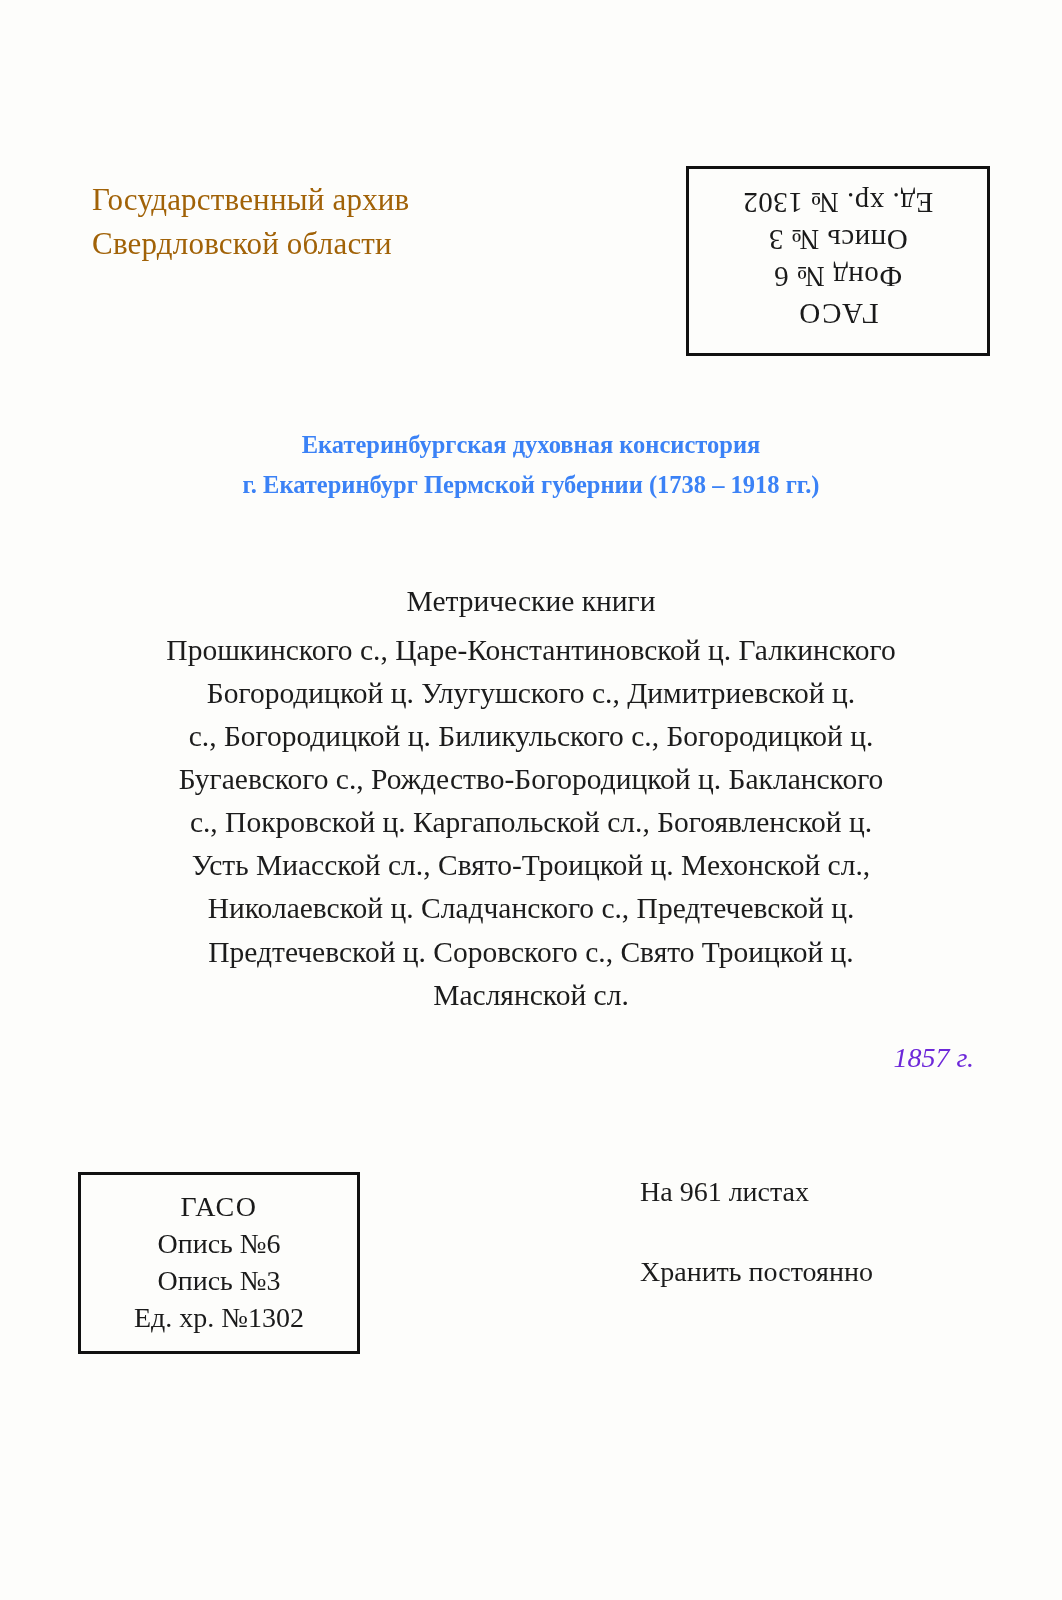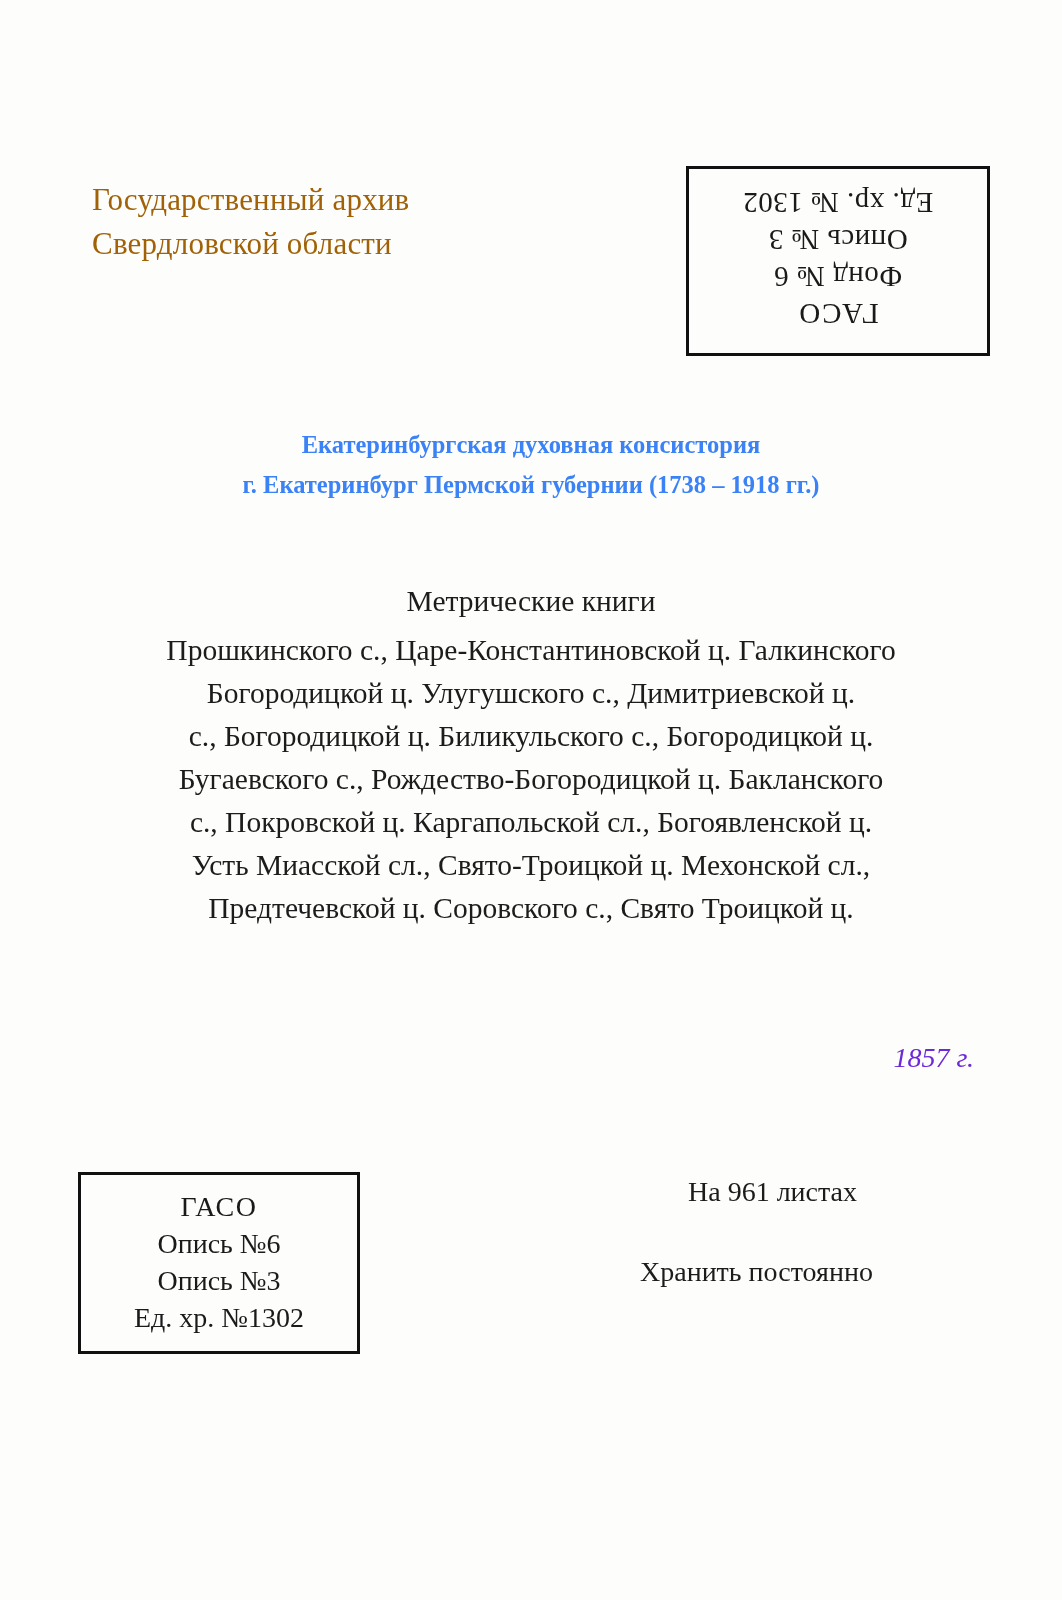--- a/index.html
+++ b/index.html
@@ -131,21 +131,21 @@
 
   
   .notes {
     position: absolute;
     left: 640px;
     top: 1178px;
     font-size: 28px;
     line-height: 1.0;
     color: #1c1c1c;
   }
-  .notes .sheets { margin-bottom: 52px; white-space: nowrap; margin-left: 48px; }
+  .notes .sheets { margin-bottom: 52px; white-space: nowrap; }
   .notes .keep { white-space: nowrap; }
 </style>
 </head>
 <body>
 
 <div class="page">
 
   <div class="archive-name">
     <div>Государственный архив</div>
     <div>Свердловской области</div>
@@ -164,21 +164,23 @@
   </div>
 
   <div class="body-block">
     <div class="title-line">Метрические книги</div>
     <div class="desc-line">Прошкинского с., Царе-Константиновской ц. Галкинского</div>
     <div class="desc-line">Богородицкой ц. Улугушского с., Димитриевской ц.</div>
     <div class="desc-line">с., Богородицкой ц. Биликульского с., Богородицкой ц.</div>
     <div class="desc-line">Бугаевского с., Рождество-Богородицкой ц. Бакланского</div>
     <div class="desc-line">с., Покровской ц. Каргапольской сл., Богоявленской ц.</div>
     <div class="desc-line">Усть  Миасской сл., Свято-Троицкой ц. Мехонской сл.,</div>
+    <div class="desc-line">Николаевской ц. Сладчанского с., Предтечевской ц.</div>
     <div class="desc-line">Предтечевской ц. Соровского с., Свято  Троицкой ц.</div>
+    <div class="desc-line">Маслянской сл.</div>
   </div>
 
   <div class="year">1857 г.</div>
 
   <div class="stamp-bottom">
     <div class="line title">ГАСО</div>
     <div class="line">
       <span>Опись  №</span><span class="num">6</span>
     </div>
     <div class="line">

